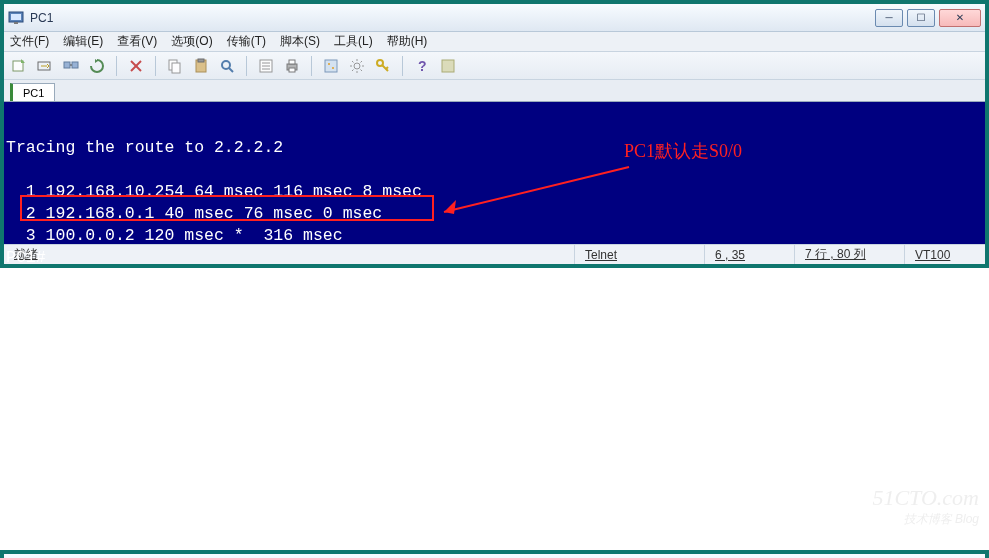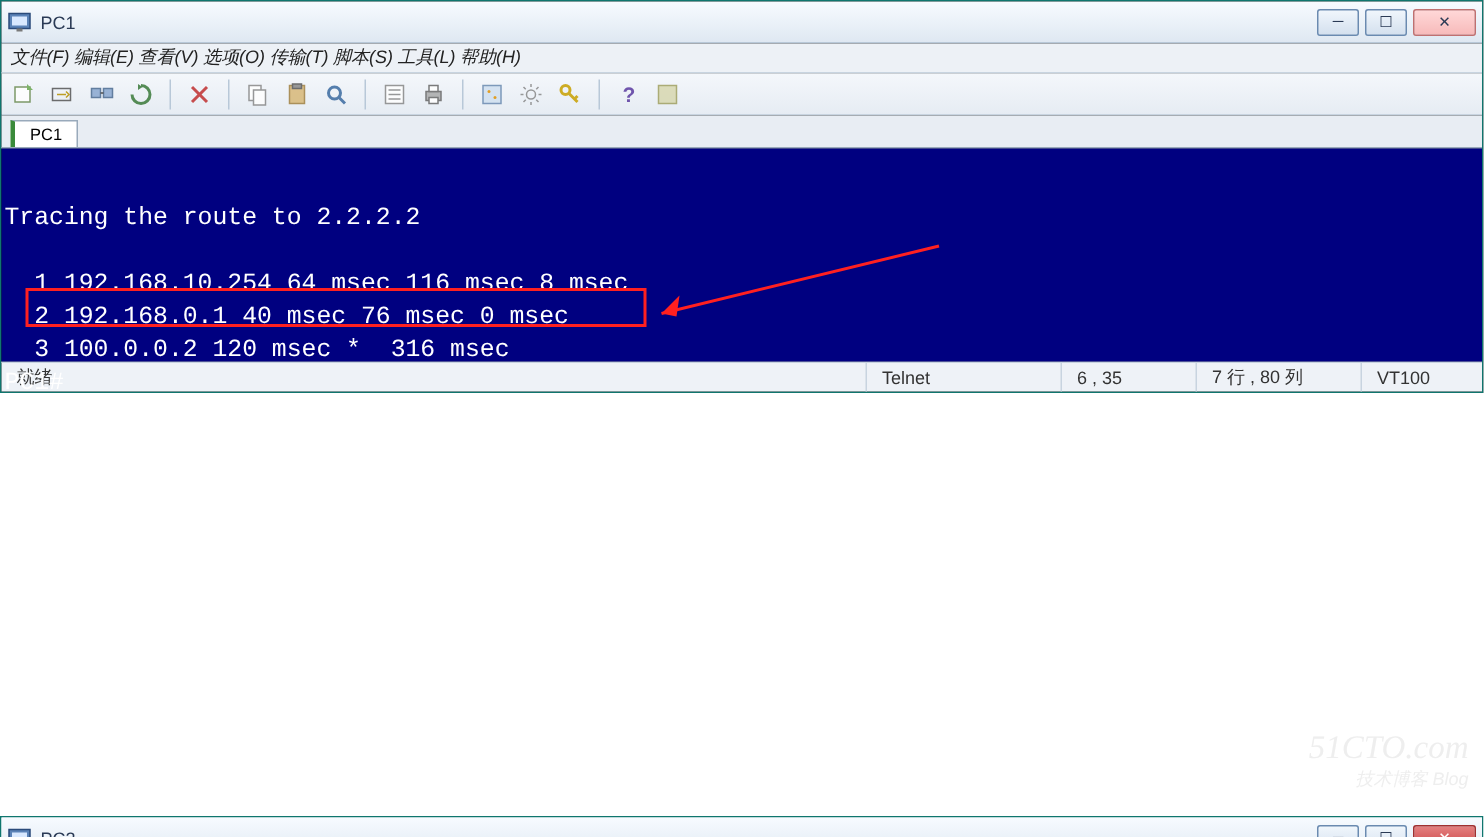--- a/index.html
+++ b/index.html
@@ -1,34 +1,34 @@
 <!DOCTYPE html>
 <html><head>
   <meta charset="utf-8">
   <style>
     * { margin:0; padding:0; box-sizing:border-box; }
     body { width:989px; height:558px; font-family:"Microsoft YaHei",Tahoma,sans-serif; font-size:12px; background:#fff; overflow:hidden; position:relative; }
-    .window { position:relative; border:1px solid #0f766e; background:#000000; }
+    .window { position:relative; border:4px solid #0f766e; background:#fdba74; }
     .titlebar { height:28px; background:linear-gradient(#f7fbff,#dfe8f2); display:flex; align-items:center; padding:0 4px; border-bottom:1px solid #b8c8d8; }
     .titlebar .app-icon { width:16px; height:16px; margin-right:6px; display:inline-block; }
     .app-icon svg { width:16px; height:16px; }
     .titlebar .title { flex:1; color:#2a3a55; font-size:12px; }
     .win-btns { display:flex; gap:4px; }
     .wbtn { width:28px; height:18px; border:1px solid #6a8ab0; background:linear-gradient(#f0f6fc,#d4e0ee); color:#2a3a55; font-size:10px; display:flex; align-items:center; justify-content:center; border-radius:2px; cursor:pointer; }
     .wbtn.close { width:42px; background:linear-gradient(#ffd8d8,#f7baba); border-color:#c07070; }
     .wbtn.close2 { width:42px; background:linear-gradient(#e48080,#c84040); border-color:#a03030; color:#fff; }
-    .menubar { height:20px; display:flex; align-items:center; padding:2px 6px; gap:3px; background:#edf1f6; border-bottom:1px solid #c8d4e0; font-size:12px; color:#222;font-style:italic; }
+    .menubar { height:20px; display:flex; align-items:center; padding:2px 6px; gap:14px; background:#edf1f6; border-bottom:1px solid #c8d4e0; font-size:12px; color:#222; }
     .toolbar { height:28px; display:flex; align-items:center; padding:2px 6px; gap:8px; background:linear-gradient(#f4f7fb,#e6ecf3); border-bottom:1px solid #c8d4e0; }
     .tbtn { width:18px; height:18px; display:flex; align-items:center; justify-content:center; cursor:pointer; opacity:.85; }
     .tsep { width:1px; height:20px; background:#b8c8d8; margin:0 2px; }
     .tabrow { height:22px; display:flex; align-items:flex-end; padding:0 4px; background:#e8edf3; border-bottom:1px solid #9ab; }
     .tab { height:18px; padding:0 10px; border:1px solid #9ab; border-bottom:none; background:#fff; font-size:11px; display:flex; align-items:center; border-left:3px solid #3a8a3a; margin-left:2px; }
     .terminal { background:#000080; color:#fff; font-family:"Courier New",monospace; font-size:16.5px; padding:13px 2px 0 2px; line-height:22px; white-space:pre; position:relative; }
     .statusbar { height:20px; background:#eef2f7; border-top:1px solid #c8d4e0; display:flex; align-items:center; font-size:12px; color:#333; }
-    .statusbar .cell { padding:0 10px; border-right:1px solid #c8d4e0; height:100%; display:flex; align-items:center; }
+    .statusbar .cell { padding:0 10px; border-right:1px solid #c8d4e0; height:100%; display:flex; align-items:center;text-decoration:underline; }
     .redbox { position:absolute; border:2px solid #ff2020; pointer-events:none; }
     .annot { position:absolute; color:#ff2020; font-size:18px; font-family:"Microsoft YaHei",SimSun; }
     .arrow { position:absolute; pointer-events:none; }
     .watermark { position:absolute; right:10px; bottom:30px; opacity:.72; color:#e8e8e8; text-align:right; font-style:italic; pointer-events:none; }
     .watermark .big { font-size:22px; font-weight:400; font-family:Georgia,serif; }
     .watermark .small { font-size:12px; }
   </style>
 </head>
 <body>
 
@@ -167,20 +167,21 @@
 <span></span>
 <span>  1 192.168.10.254 64 msec 116 msec 8 msec</span>
 <span>  2 192.168.0.1 40 msec 76 msec 0 msec</span>
 <span>  3 100.0.0.2 120 msec *  316 msec</span>
 <span>PC1#</span>
     <div class="redbox" style="left:16px;top:93px;width:414px;height:26px;"></div>
     <svg class="arrow" style="left:430px;top:60px;width:200px;height:60px;">
         <line x1="195" y1="5" x2="10" y2="50" stroke="#ff2020" stroke-width="2"></line>
         <path d="M10 50 L22 38 L20 52 Z" fill="#ff2020"></path>
       </svg>
+    <div class="annot" style="left:620px;top:38px;">PC1默认走S0/0</div>
   </div>
   <div class="statusbar">
     <div class="cell" style="flex:1">就绪</div>
     <div class="cell" style="width:130px">Telnet</div>
     <div class="cell" style="width:90px">6 , 35</div>
     <div class="cell" style="width:110px">7 行 , 80 列</div>
     <div class="cell" style="width:80px;border-right:none">VT100</div>
   </div>
 </div>
 

